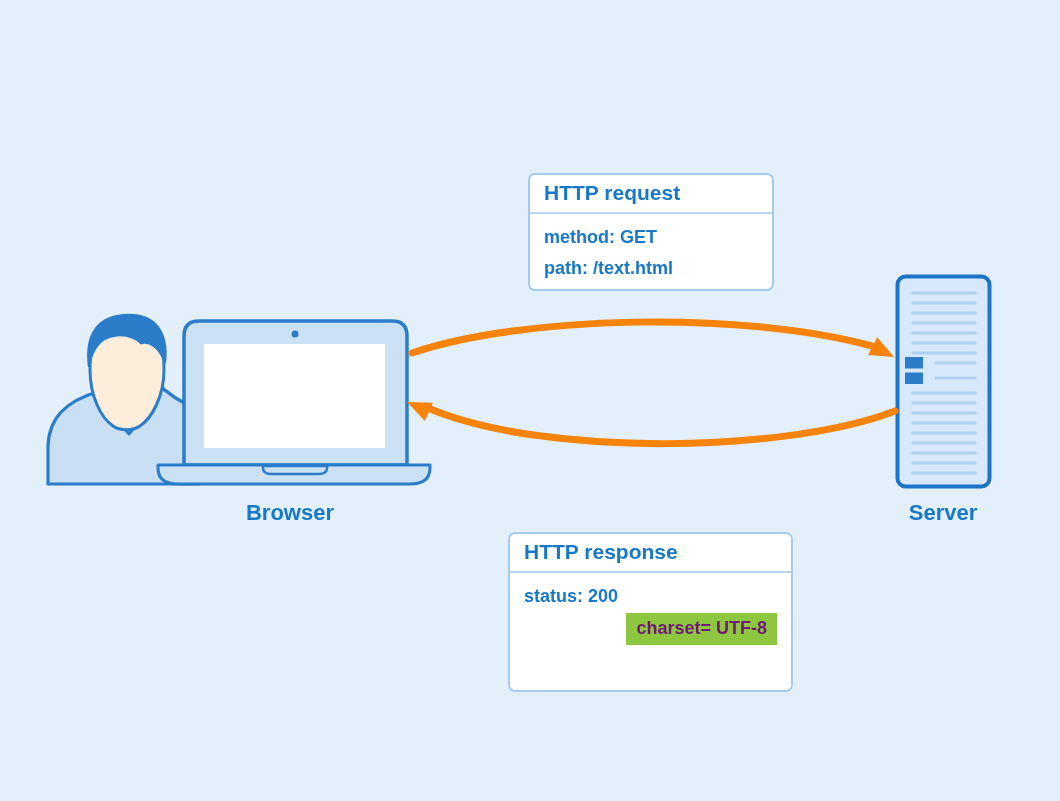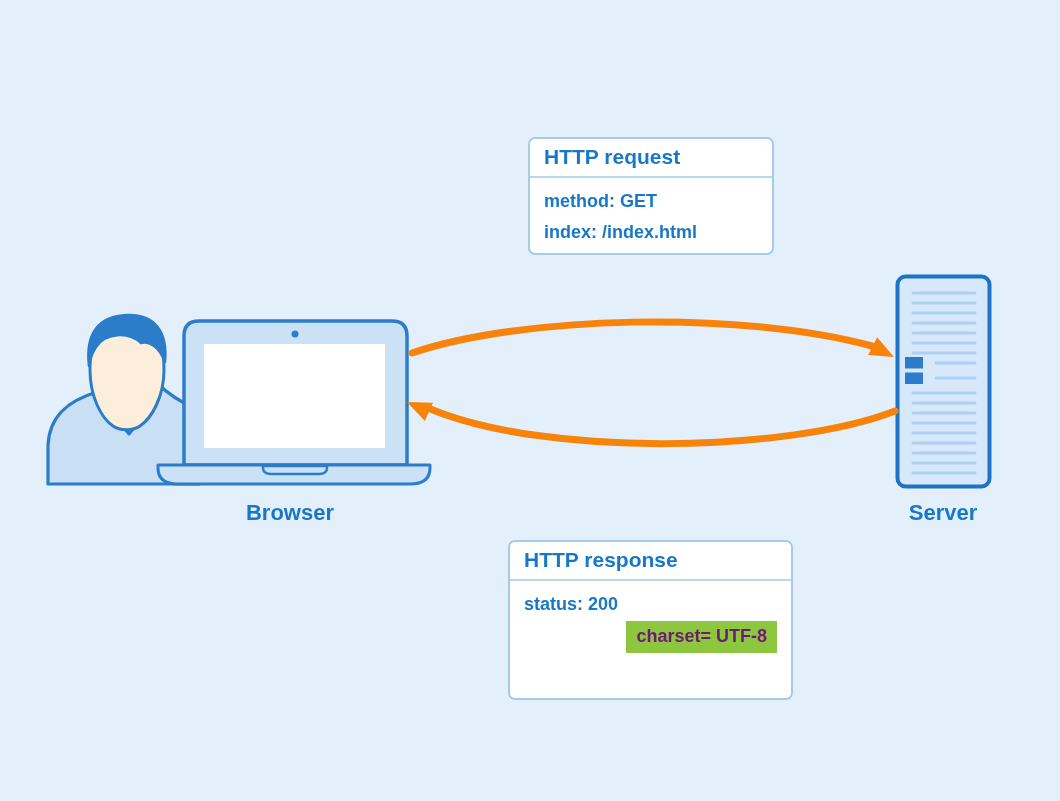--- a/index.html
+++ b/index.html
@@ -26,23 +26,24 @@
   .arrow-head{fill:var(--arrow-orange,#f8830b);}
 
   
   .infobox{
     position:absolute;
     background:#ffffff;
     border:2px solid var(--box-border,#a6cbea);
     border-radius:7px;
     box-sizing:border-box;
     color:var(--accent-blue,#1878c8);
+    margin-top:36px;
   }
   .infobox.request{left:528px;top:137px;width:246px;height:118px;}
-  .infobox.response{left:508px;top:540px;width:285px;height:160px;}
+  .infobox.response{left:508px;top:496px;width:285px;height:160px;}
   .infobox-header{
     font-size:21px;font-weight:700;
     padding:6px 14px 7px 14px;
     border-bottom:2px solid var(--divider,#b9d6ef);
   }
   .infobox-body{padding:8px 14px 0 14px;font-size:18px;font-weight:700;}
   .infobox.response .infobox-body{}
   .infobox-row{line-height:31px;white-space:nowrap;}
   .highlight-row{text-align:right;line-height:30px;margin-top:1px;}
   .highlight{
@@ -122,21 +123,21 @@
     <g>
       <path class="arrow-line" d="M 895 411 C 790 452 545 458 428 408"></path>
       <path class="arrow-head" d="M 0 0 L -24 -10 L -24 10 Z" transform="translate(407,402) rotate(204)"></path>
     </g>
   </svg>
 
   <div class="infobox request">
     <div class="infobox-header">HTTP request</div>
     <div class="infobox-body">
       <div class="infobox-row">method: GET</div>
-      <div class="infobox-row">index: /index.html</div>
+      <div class="infobox-row">path: /text.html</div>
     </div>
   </div>
 
   <div class="infobox response">
     <div class="infobox-header">HTTP response</div>
     <div class="infobox-body">
       <div class="infobox-row">status: 200</div>
       <div class="highlight-row">
         <span class="highlight">charset= UTF-8</span>
       </div>

